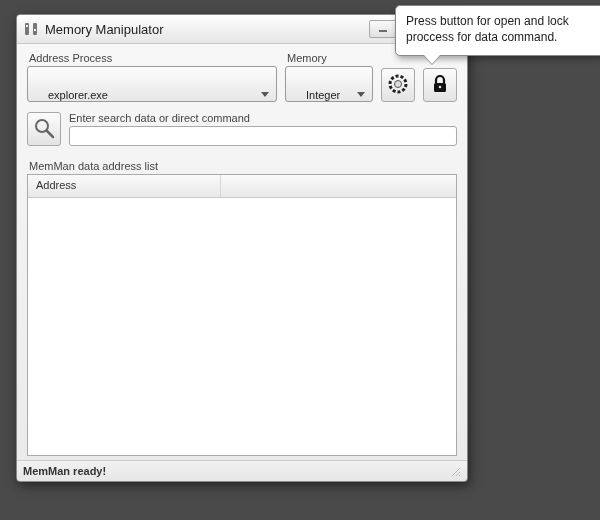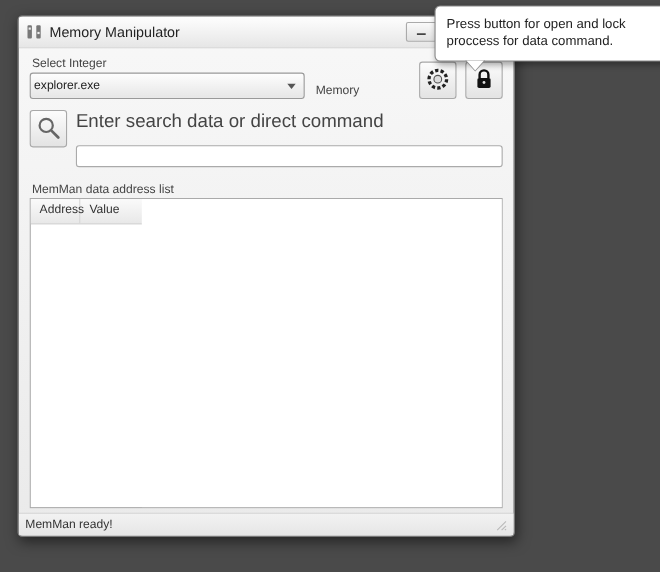--- a/index.html
+++ b/index.html
@@ -68,27 +68,27 @@
     display: flex;
     flex-direction: column;
   }
   .col-label {
     font-size: 11px;
     color: #444;
     margin-bottom: 2px;
     padding-left: 2px;
   }
   .combo {
-    height: 24px;
+    height: 36px;
     border: 1px solid #999;
     border-radius: 3px;
     background: linear-gradient(#fdfdfd,#e6e6e6);
     display: flex;
-    align-items: center;
-    padding: 0 4px 0 3px;
+    align-items: flex-end;
+    padding: 0 4px 0 20px;
     box-sizing: border-box;
   }
   .combo .txt { flex:1; font-size:11px; }
   .combo .arrow { width:14px; text-align:center; color:#555; }
   .iconbtn {
     width: 34px;
     height: 34px;
     border: 1px solid #a8a8a8;
     border-radius: 3px;
     background: linear-gradient(#fcfcfc,#e3e3e3);
@@ -100,23 +100,23 @@
   .row2 {
     display: flex;
     align-items: flex-start;
     margin-top: 10px;
     gap: 8px;
   }
   .row2 .right {
     flex: 1;
   }
   .small-label {
-    font-size: 17px;
+    font-size: 11px;
     color: #444;
-    margin-bottom: 12px;
+    margin-bottom: 2px;
   }
   .textfield {
     height: 20px;
     border: 1px solid #aaa;
     border-radius: 3px;
     background: #fff;
     width: 100%;
     box-sizing: border-box;
     padding: 0 4px;
     font-size: 11px;
@@ -124,21 +124,21 @@
   .section-label {
     font-size: 11px;
     color: #444;
     margin: 14px 0 2px 2px;
   }
   .listview {
     border: 1px solid #aaa;
     background: #fff;
     height: 280px;
     display: flex;
-    flex-direction: row;
+    flex-direction: column;
   }
   .lv-header {
     display: flex;
     background: linear-gradient(#fafafa,#e8e8e8);
     border-bottom: 1px solid #ccc;
     height: 22px;
   }
   .lv-col {
     padding: 4px 8px;
     font-size: 11px;
@@ -154,20 +154,21 @@
     border-top: 1px solid #ccc;
     background: linear-gradient(#f2f2f2,#e6e6e6);
     height: 20px;
     display: flex;
     align-items: center;
     padding: 0 6px;
     font-size: 11px;
     color: #333;
     border-radius: 0 0 4px 4px;
     justify-content: space-between;
+    font-weight: bold;
   }
   .grip {
     width: 12px;
     height: 12px;
     opacity: .6;
   }
   
   .tooltip {
     position: absolute;
     left: 395px;
@@ -231,32 +232,40 @@
       <svg width="10" height="8">
           <line x1="2" y1="1" x2="8" y2="7" stroke="#444" stroke-width="1.3"></line>
           <line x1="8" y1="1" x2="2" y2="7" stroke="#444" stroke-width="1.3"></line>
         </svg>
     </span>
   </div>
 
   <div class="content">
     <div class="row1">
       <div class="col" style="flex:1">
-        <span class="col-label">Select Integer</span>
+        <span class="col-label">Address Process</span>
         <div class="combo">
           <span class="txt">explorer.exe</span>
           <span class="arrow">
             <svg width="8" height="6">
                 <polygon points="0,0 8,0 4,5" fill="#555"></polygon>
               </svg>
           </span>
         </div>
       </div>
       <div class="col" style="width:88px">
         <span class="col-label">Memory</span>
+        <div class="combo">
+          <span class="txt">Integer</span>
+          <span class="arrow">
+            <svg width="8" height="6">
+                <polygon points="0,0 8,0 4,5" fill="#555"></polygon>
+              </svg>
+          </span>
+        </div>
       </div>
       <div class="iconbtn">
         <span>
           <svg width="22" height="22" viewBox="0 0 22 22">
             <circle cx="11" cy="11" r="8" fill="none" stroke="#222" stroke-width="3" stroke-dasharray="3 2"></circle>
             <circle cx="11" cy="11" r="3.5" fill="#ddd" stroke="#555" stroke-width="1"></circle>
           </svg>
         </span>
       </div>
       <div class="iconbtn">
@@ -282,21 +291,20 @@
       <div class="right">
         <div class="small-label">Enter search data or direct command</div>
         <input class="textfield" type="text" value="" style="">
       </div>
     </div>
 
     <div class="section-label">MemMan data address list</div>
     <div class="listview">
       <div class="lv-header">
         <div class="lv-col" style="width:45%">Address</div>
-        <div class="lv-col" style="flex:1;border-right:none">Value</div>
       </div>
       <div class="lv-body"></div>
     </div>
   </div>
 
   <div class="statusbar">
     <span>MemMan ready!</span>
     <span class="grip">
       <svg width="12" height="12">
         <line x1="3" y1="11" x2="11" y2="3" stroke="#999"></line>

